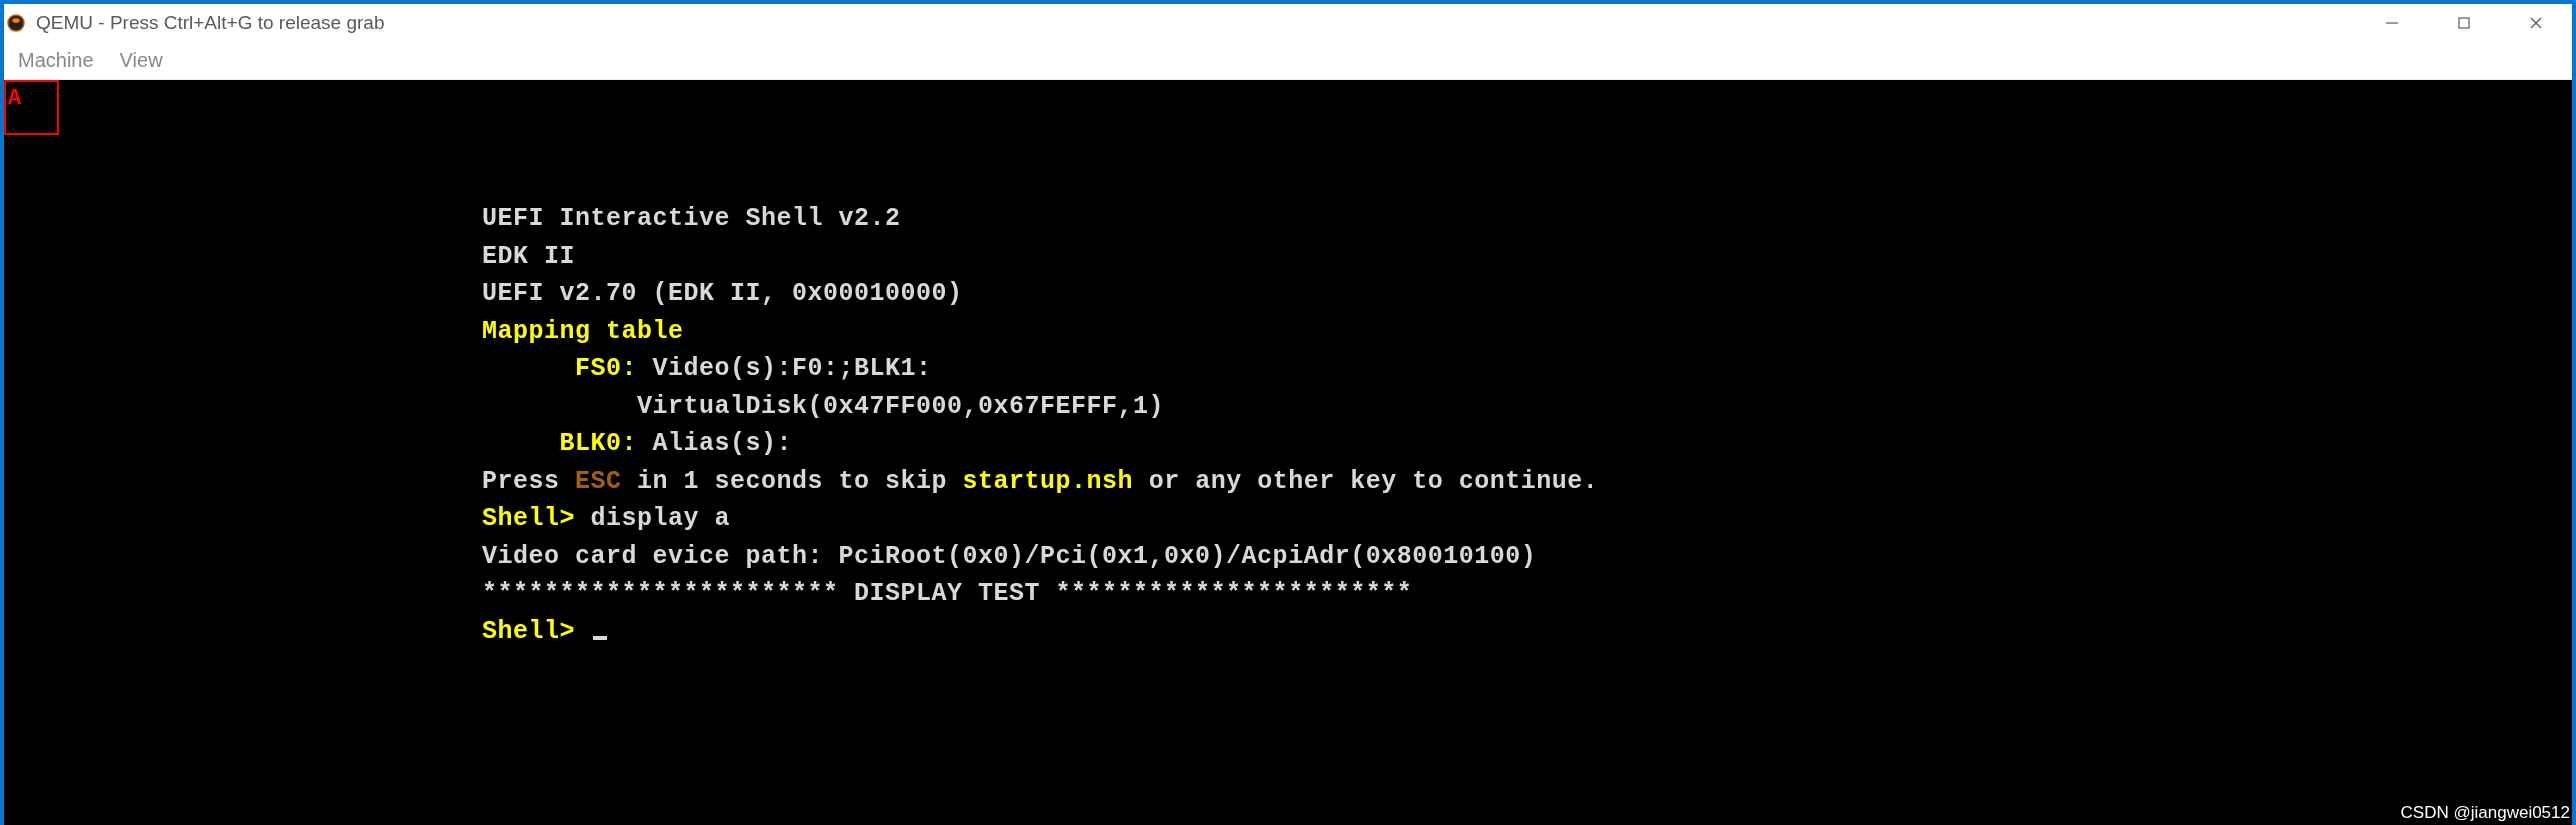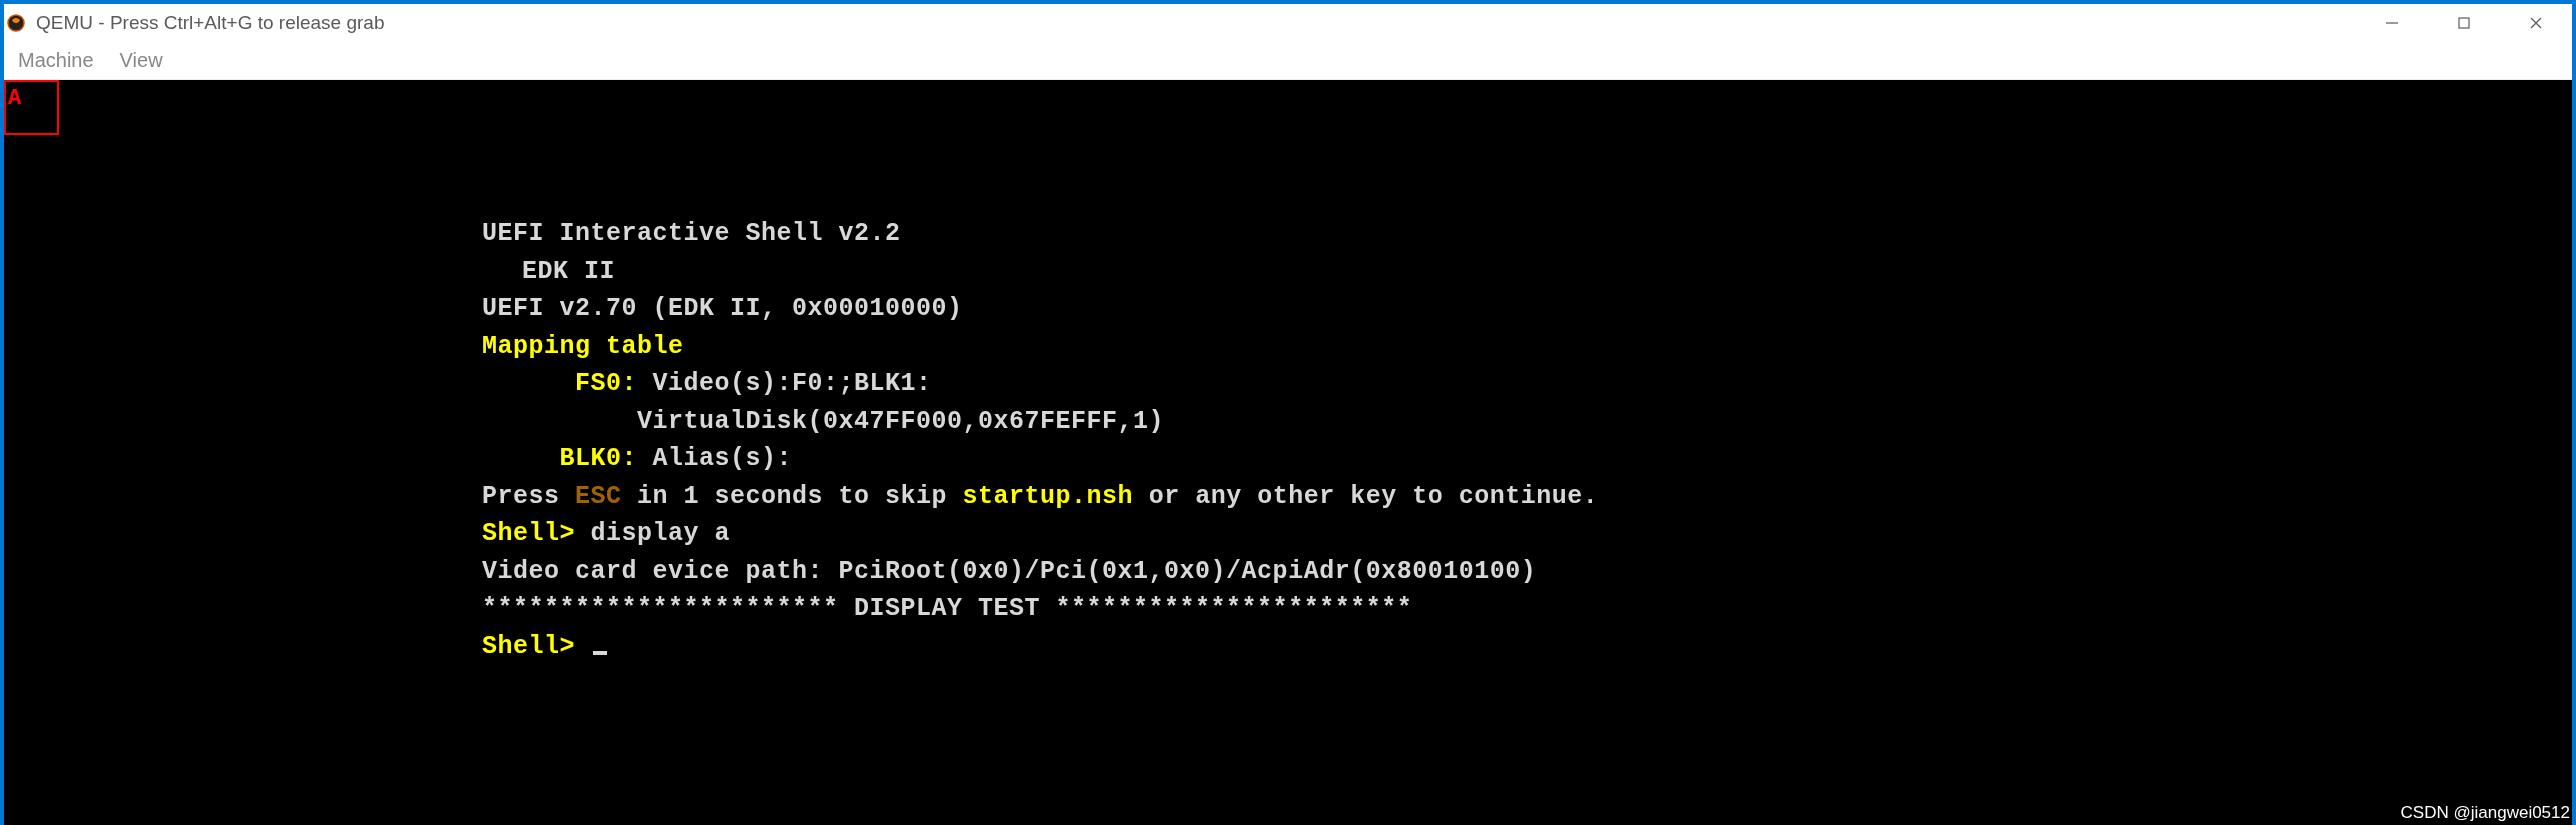--- a/index.html
+++ b/index.html
@@ -83,21 +83,21 @@
       position: absolute;
       top: 6px;
       left: 4px;
       color: #ff0000;
       font-family: "Courier New", monospace;
       font-size: 22px;
       font-weight: bold;
     }
     .shell-content {
       position: absolute;
-      top: 135px;
+      top: 120px;
       left: 478px;
       font-family: "Courier New", monospace;
       font-size: 25px;
       line-height: 1.5;
       letter-spacing: 0.5px;
       font-weight: bold;
     }
     .c-white  { color: #d8d8d8; }
     .c-yellow { color: #ffff00; }
     .c-bwhite { color: #a16207; }
@@ -157,21 +157,21 @@
     <span class="menu-item">Machine</span>
     <span class="menu-item">View</span>
   </div>
 
   <div class="console">
     <div class="red-box"></div>
     <div class="red-a">A</div>
 
     <div class="shell-content" id="shell-content">
         <div style="white-space: pre;"><span class="c-white">UEFI Interactive Shell v2.2</span></div>
-        <div style="white-space: pre; margin-left: 40px;"><span class="c-white">EDK II</span></div>
+        <div style="white-space: pre;"><span class="c-white">EDK II</span></div>
         <div style="white-space: pre;"><span class="c-white">UEFI v2.70 (EDK II, 0x00010000)</span></div>
         <div style="white-space: pre;"><span class="c-yellow">Mapping table</span></div>
         <div style="white-space: pre;"><span class="c-yellow">      FS0:</span><span class="c-white"> Video(s):F0:;BLK1:</span></div>
         <div style="white-space: pre;"><span class="c-white">          VirtualDisk(0x47FF000,0x67FEFFF,1)</span></div>
         <div style="white-space: pre;"><span class="c-yellow">     BLK0:</span><span class="c-white"> Alias(s):</span></div>
         <div style="white-space: pre;"><span class="c-white">Press </span><span class="c-bwhite">ESC</span><span class="c-white"> in 1 seconds to skip </span><span class="c-yellow">startup.nsh</span><span class="c-white"> or any other key to continue.</span></div>
         <div style="white-space: pre;"><span class="c-yellow">Shell&gt; </span><span class="c-white">display a</span></div>
         <div style="white-space: pre;"><span class="c-white">Video card evice path: PciRoot(0x0)/Pci(0x1,0x0)/AcpiAdr(0x80010100)</span></div>
         <div style="white-space: pre;"><span class="c-white">*********************** DISPLAY TEST ***********************</span></div>
         <div style="white-space: pre;"><span class="c-yellow">Shell&gt; </span><span class="cursor"></span></div>

